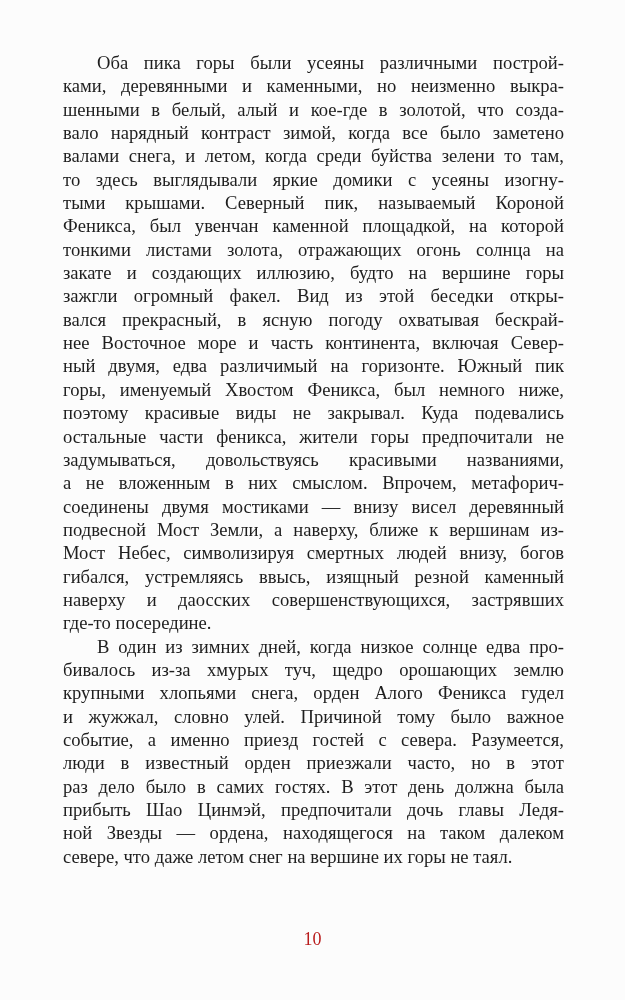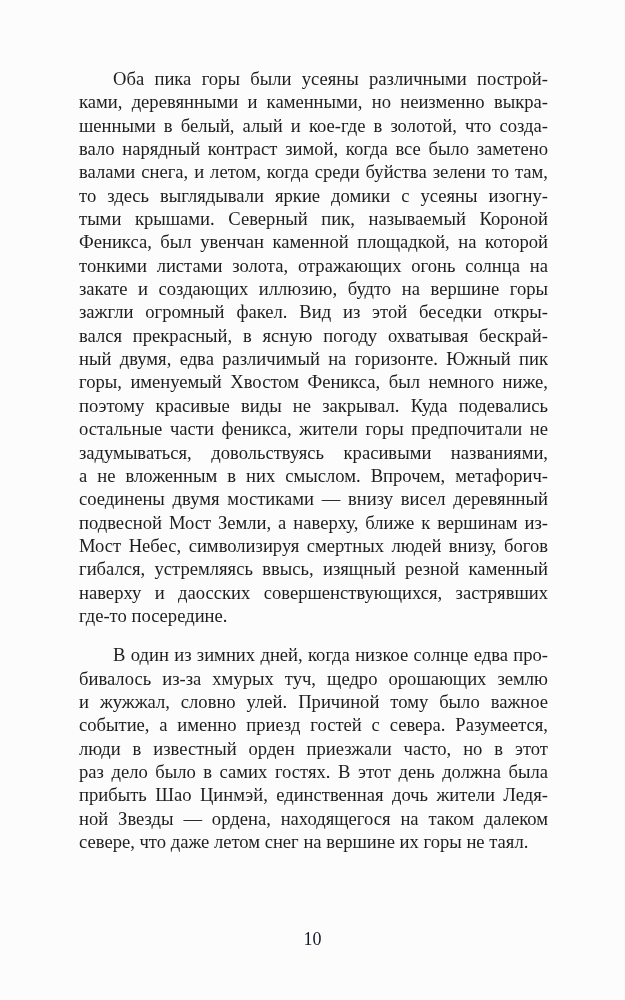--- a/index.html
+++ b/index.html
@@ -18,21 +18,21 @@
   }
   .text-block {
     position: absolute;
     left: 63px;
     top: 51px;
     width: 501px;
     font-size: 18.6px;
     line-height: 23.35px;
   }
   .paragraph {
-    margin: 16px;
+    margin: 0;
     padding: 0;
     font-family: Liberation Serif, serif;
   }
   .line {
     text-align: justify;
     text-align-last: justify;
     white-space: normal;
     overflow: hidden;
     height: 23.35px;
   }
@@ -43,60 +43,62 @@
     text-align-last: left;
   }
   .page-number {
     position: absolute;
     top: 927px;
     left: 0;
     width: 625px;
     text-align: center;
     font-size: 18px;
     line-height: 24px;
-    color: #0f172a;
+    color: #b91c1c;
   }
 </style>
 </head>
 <body>
 
 <div class="page">
   <div class="text-block">
       <div class="paragraph">
         <div class="line first">Оба пика горы были усеяны различными построй-</div>
         <div class="line">ками, деревянными и каменными, но неизменно выкра-</div>
         <div class="line">шенными в белый, алый и кое-где в золотой, что созда-</div>
         <div class="line">вало нарядный контраст зимой, когда все было заметено</div>
         <div class="line">валами снега, и летом, когда среди буйства зелени то там,</div>
         <div class="line">то здесь выглядывали яркие домики с усеяны изогну-</div>
         <div class="line">тыми крышами. Северный пик, называемый Короной</div>
         <div class="line">Феникса, был увенчан каменной площадкой, на которой</div>
         <div class="line">тонкими листами золота, отражающих огонь солнца на</div>
         <div class="line">закате и создающих иллюзию, будто на вершине горы</div>
         <div class="line">зажгли огромный факел. Вид из этой беседки откры-</div>
         <div class="line">вался прекрасный, в ясную погоду охватывая бескрай-</div>
+        <div class="line">нее Восточное море и часть континента, включая Север-</div>
         <div class="line">ный двумя, едва различимый на горизонте. Южный пик</div>
         <div class="line">горы, именуемый Хвостом Феникса, был немного ниже,</div>
         <div class="line">поэтому красивые виды не закрывал. Куда подевались</div>
         <div class="line">остальные части феникса, жители горы предпочитали не</div>
         <div class="line">задумываться, довольствуясь красивыми названиями,</div>
         <div class="line">а не вложенным в них смыслом. Впрочем, метафорич-</div>
         <div class="line">соединены двумя мостиками — внизу висел деревянный</div>
         <div class="line">подвесной Мост Земли, а наверху, ближе к вершинам из-</div>
         <div class="line">Мост Небес, символизируя смертных людей внизу, богов</div>
         <div class="line">гибался, устремляясь ввысь, изящный резной каменный</div>
         <div class="line">наверху и даосских совершенствующихся, застрявших</div>
         <div class="line last">где-то посередине.</div>
       </div>
       <div class="paragraph">
         <div class="line first">В один из зимних дней, когда низкое солнце едва про-</div>
         <div class="line">бивалось из-за хмурых туч, щедро орошающих землю</div>
+        <div class="line">крупными хлопьями снега, орден Алого Феникса гудел</div>
         <div class="line">и жужжал, словно улей. Причиной тому было важное</div>
         <div class="line">событие, а именно приезд гостей с севера. Разумеется,</div>
         <div class="line">люди в известный орден приезжали часто, но в этот</div>
         <div class="line">раз дело было в самих гостях. В этот день должна была</div>
-        <div class="line">прибыть Шао Цинмэй, единственная дочь жители Ледя-</div>
+        <div class="line">прибыть Шао Цинмэй, предпочитали дочь главы Ледя-</div>
         <div class="line">ной Звезды — ордена, находящегося на таком далеком</div>
         <div class="line last">севере, что даже летом снег на вершине их горы не таял.</div>
       </div>
     </div>
   <div class="page-number">10</div>
 </div>
 
 </body></html>

